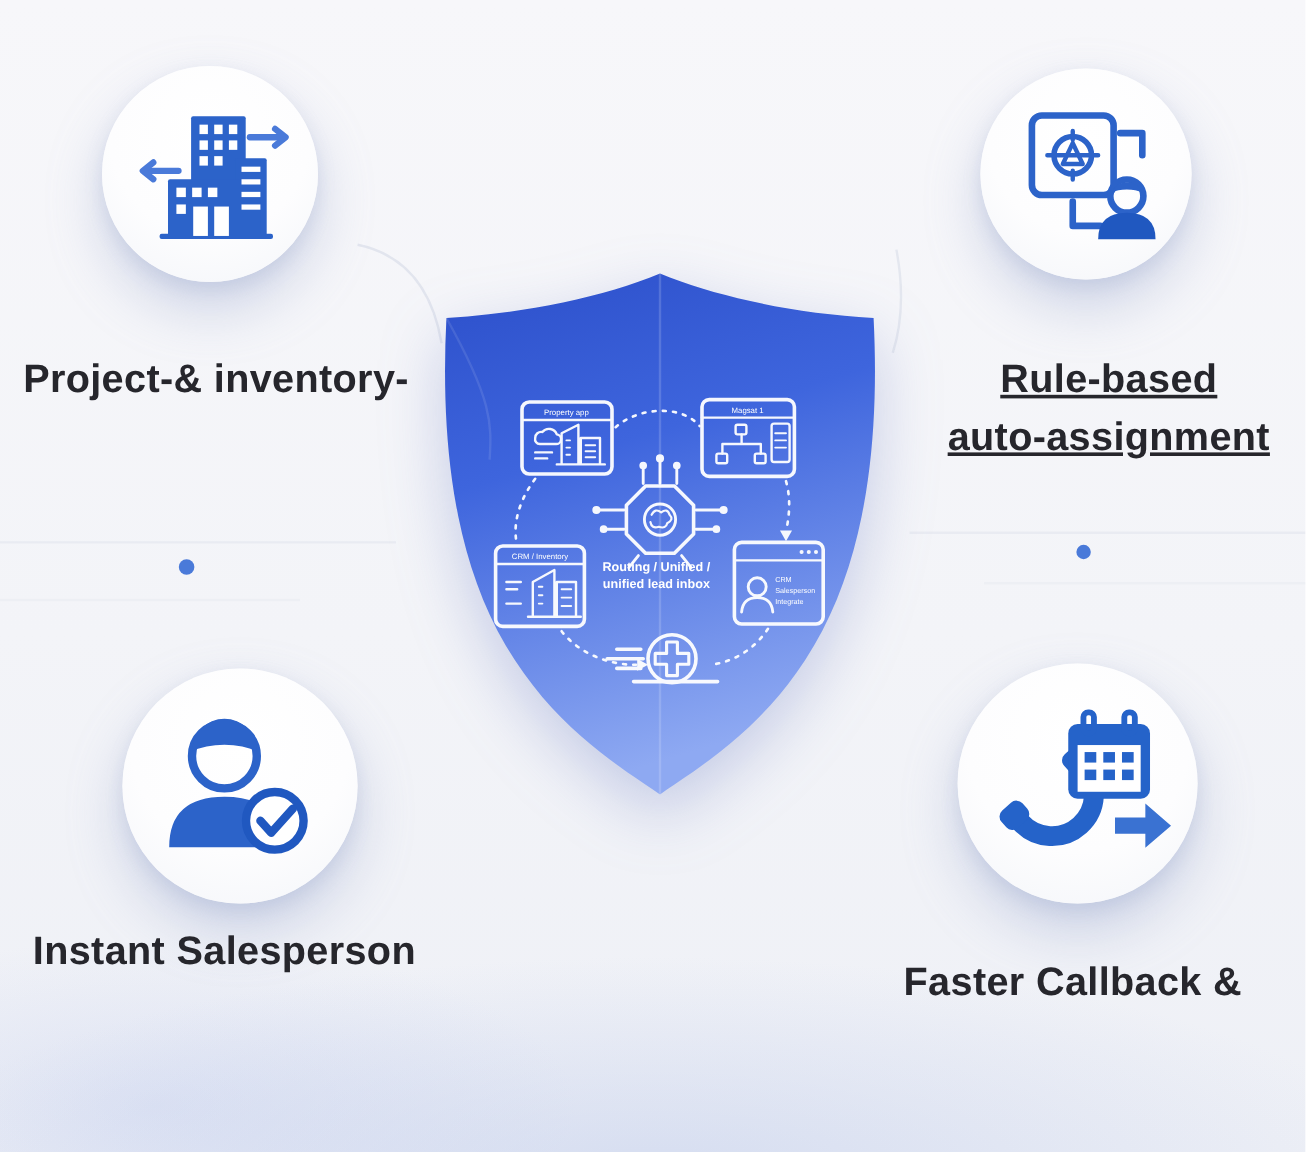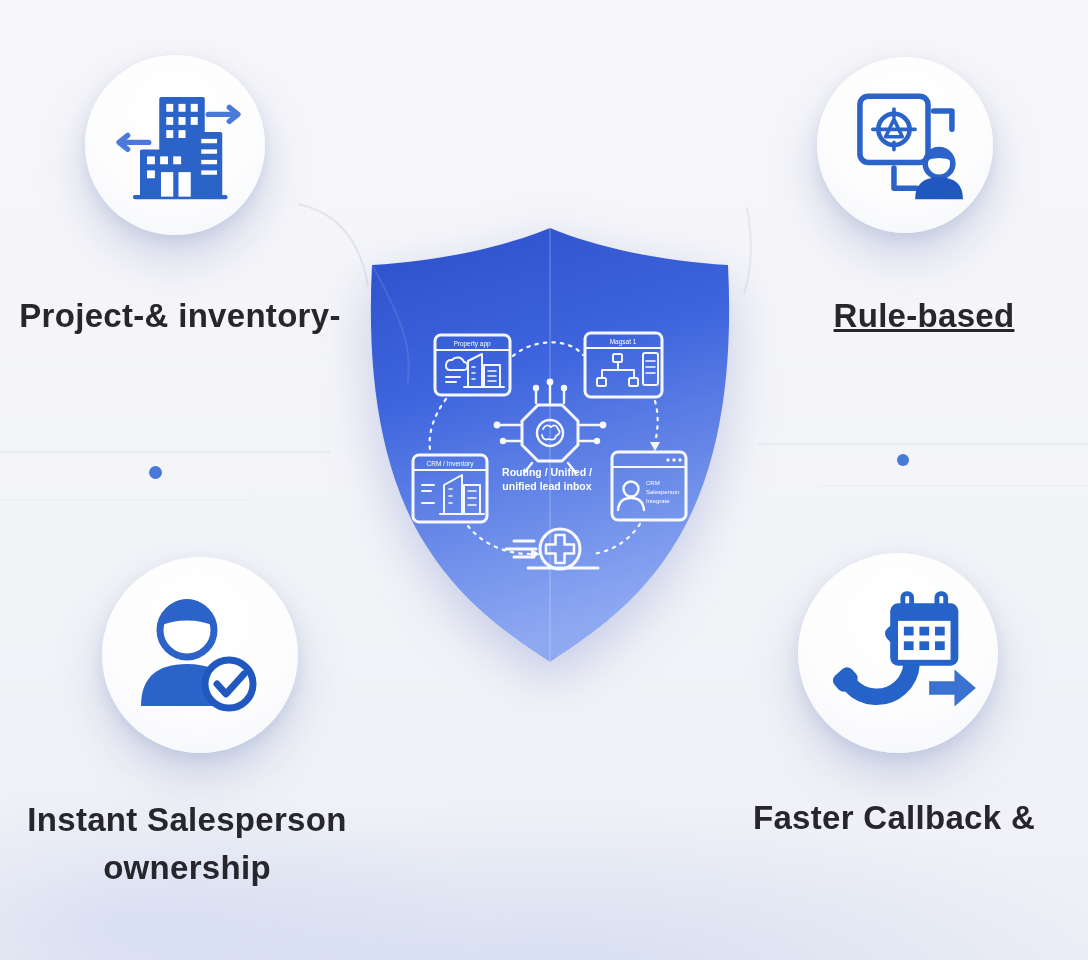--- a/index.html
+++ b/index.html
@@ -94,20 +94,21 @@
       </g>
       <g>
         <circle cx="112" cy="95" r="15" fill="none" stroke="#2c63c9" stroke-width="6"></circle>
         <path d="M98,92 a15,15 0 0 1 28,0 a20,10 0 0 0 -28,0 Z" fill="#2c63c9"></path>
         <path d="M86,134 q0,-24 26,-24 q26,0 26,24 Z" fill="#2058c0"></path>
       </g>
     </svg>
   </div>
   <div class="caption" style="left:764px; top:292px; width:320px;text-decoration:underline;">
     <div>Rule-based</div>
+    <div>auto-assignment</div>
   </div>
 
   <svg style="position:absolute; left:350px; top:213px; filter:drop-shadow(0 18px 26px rgba(90,110,190,.30));" width="400" height="467" viewBox="0 0 400 467">
     <defs>
       <linearGradient id="shieldGrad" x1="0" y1="0" x2="0.25" y2="1">
         <stop offset="0%" stop-color="#2c4fca"></stop>
         <stop offset="40%" stop-color="#3e65dd"></stop>
         <stop offset="100%" stop-color="#8ea9f2"></stop>
       </linearGradient>
     </defs>
@@ -212,23 +213,22 @@
 
   <div class="circle" style="left:102px; top:557px; width:196px; height:196px;">
     <svg width="150" height="150" viewBox="0 0 150 150">
       <circle cx="62" cy="50" r="27" fill="none" stroke="#2c63c9" stroke-width="7"></circle>
       <path d="M35,46 a27,27 0 0 1 54,0 a36,16 0 0 0 -54,0 Z" fill="#2c63c9"></path>
       <path d="M16,126 q0,-42 46,-42 q30,0 41,18 a26,26 0 0 0 -14,24 l0,0 Z" fill="#2c63c9"></path>
       <circle cx="104" cy="104" r="24" fill="#ffffff" stroke="#2058c0" stroke-width="7"></circle>
       <path d="M92,104 l9,10 L119,94" fill="none" stroke="#2058c0" stroke-width="7" stroke-linecap="round" stroke-linejoin="round"></path>
     </svg>
   </div>
-  <div class="caption" style="left:5px; top:796px; width:364px;">
+  <div class="caption" style="left:5px; top:768px; width:364px;">
     <div>Instant Salesperson</div>
-    <div>ownership</div>
   </div>
 
   <div class="circle" style="left:798px; top:553px; width:200px; height:200px;">
     <svg width="156" height="146" viewBox="0 0 160 150">
       <g transform="rotate(-42 58 84)">
         <path d="M22,84 a36,36 0 0 0 72,0" fill="none" stroke="#2563c9" stroke-width="17" stroke-linecap="round"></path>
         <rect x="10" y="66" width="24" height="20" rx="7" fill="#2563c9"></rect>
         <rect x="82" y="66" width="24" height="20" rx="7" fill="#2563c9"></rect>
       </g>
       <g>

